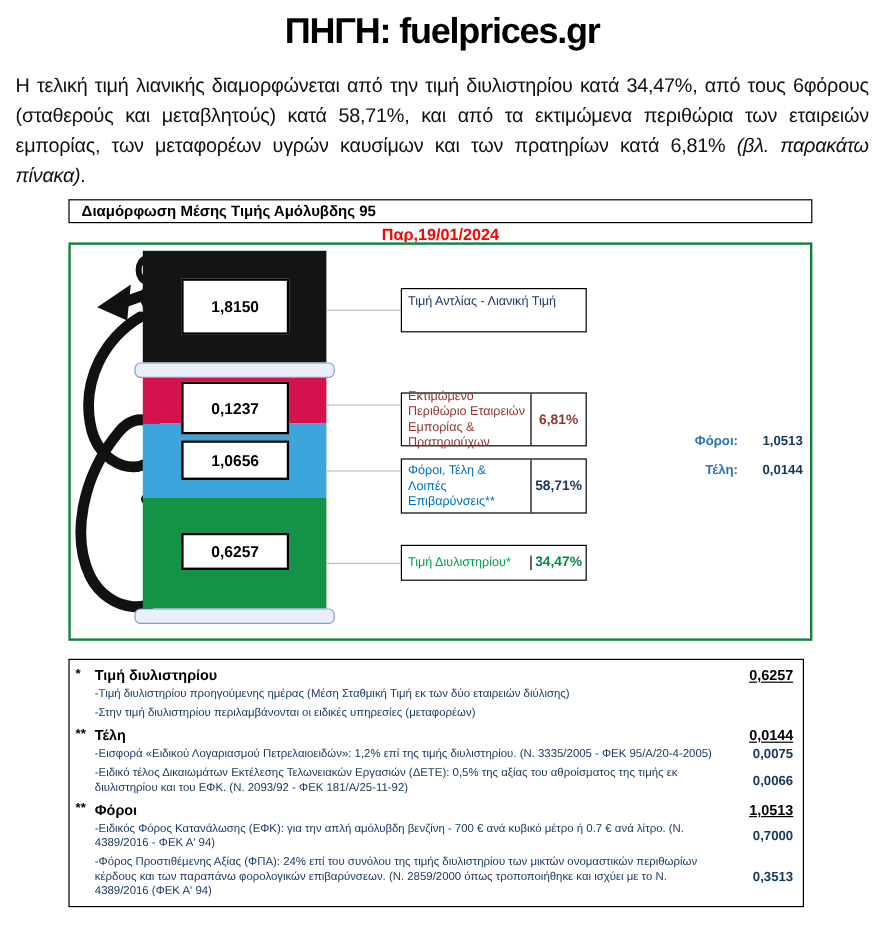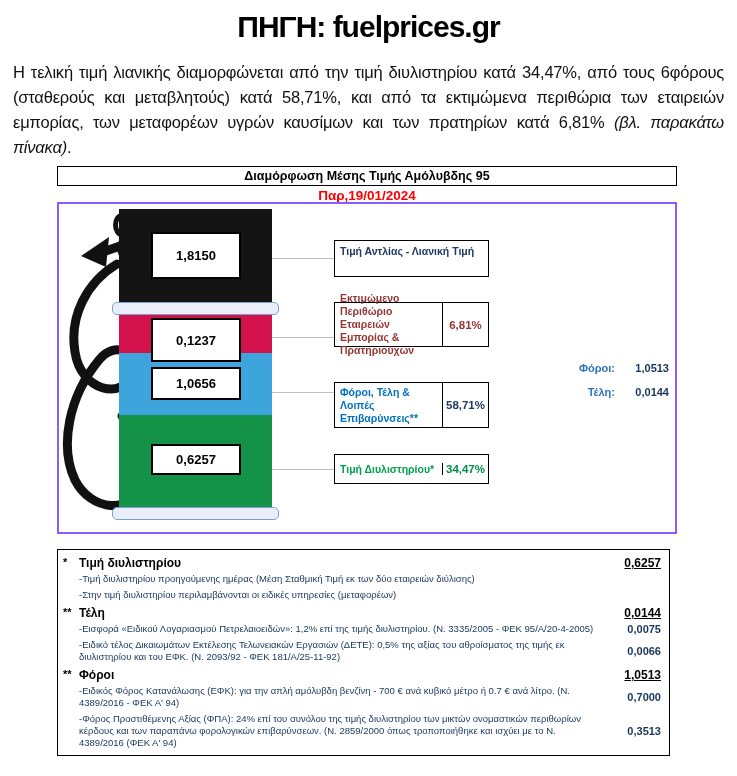--- a/index.html
+++ b/index.html
@@ -12,30 +12,30 @@
     padding-top:10px; color:#000;
   }
   .intro {
     margin:16px 13px 0 13px; text-align:justify;
     font-size:16.5px; line-height:25px; letter-spacing:-0.2px; color:#111;
   }
   .intro .it { font-style:italic; }
 
   .diagram-header {
     margin:6px 57px 0 57px; width:620px; border:1px solid #000;
-    text-align:center; font-size:12.5px; font-weight:bold; padding:2px 0; color:#000;
+    font-size:12.5px; font-weight:bold; padding:2px 10px; color:#000;
   }
   .diagram-date {
     width:620px; margin:1px 57px 0 57px; text-align:center;
     font-size:13.5px; font-weight:bold; color:#FF0000; padding:1px 0;
   }
 
   .diagram-box {
     position:absolute; left:57px; top:202px; width:620px; height:332px;
-    border:2px solid #8b5cf6; background:#fff;
+    border:2px solid #15803d; background:#fff;
   }
 
   .hose-svg { position:absolute; left:0; top:0; width:200px; height:332px; }
   .seg { position:absolute; left:60px; width:153px; }
   .seg-retail   { top:5px;   height:93px; background:#141414; }
   .seg-margin   { top:111px; height:38px; background:#D4134E; }
   .seg-taxes    { top:149px; height:62px; background:#3EA4DC; }
   .seg-refinery { top:211px; height:92px; background:#149247; }
   .pump-bar {
     position:absolute; left:53px; width:167px; height:13px;
@@ -54,25 +54,25 @@
   .vb-refinery { top:240px; height:31px; }
 
   .connector { position:absolute; left:213px; width:62px; height:0; border-top:1px solid #C0C0C0; }
   .c1 { top:54px; } .c2 { top:133px; } .c3 { top:188px; } .c4 { top:265px; }
 
   .label-box {
     position:absolute; left:275px; width:155px; border:1.5px solid #000; background:#fff;
     display:flex; align-items:stretch;
   }
   .lb1 { top:36px;  height:37px; }
-  .lb2 { top:98px; height:45px; }
+  .lb2 { top:123px; height:45px; }
   .lb3 { top:178px; height:46px; }
   .lb4 { top:250px; height:30px;align-items:center; }
   .label-text {
-    flex:1; padding:2px 3px 2px 5px; font-size:10.5px; font-weight:bold; line-height:13px;
+    flex:1; padding:2px 3px 2px 5px; font-size:10.5px; font-weight:normal; line-height:13px;
     display:flex; align-items:center;
   }
   .lb1 .label-text { align-items:flex-start; padding-top:4px; }
   .label-pct {
     width:46px; border-left:1.5px solid #000; display:flex; align-items:center; justify-content:center;
     font-size:11.5px; font-weight:bold;
   }
   .col-navy { color:#1F3864; } .col-darkred { color:#943634; }
   .col-blue { color:#0070C0; } .col-green { color:#00A14F; } .col-green2 { color:#008C45; }
 

